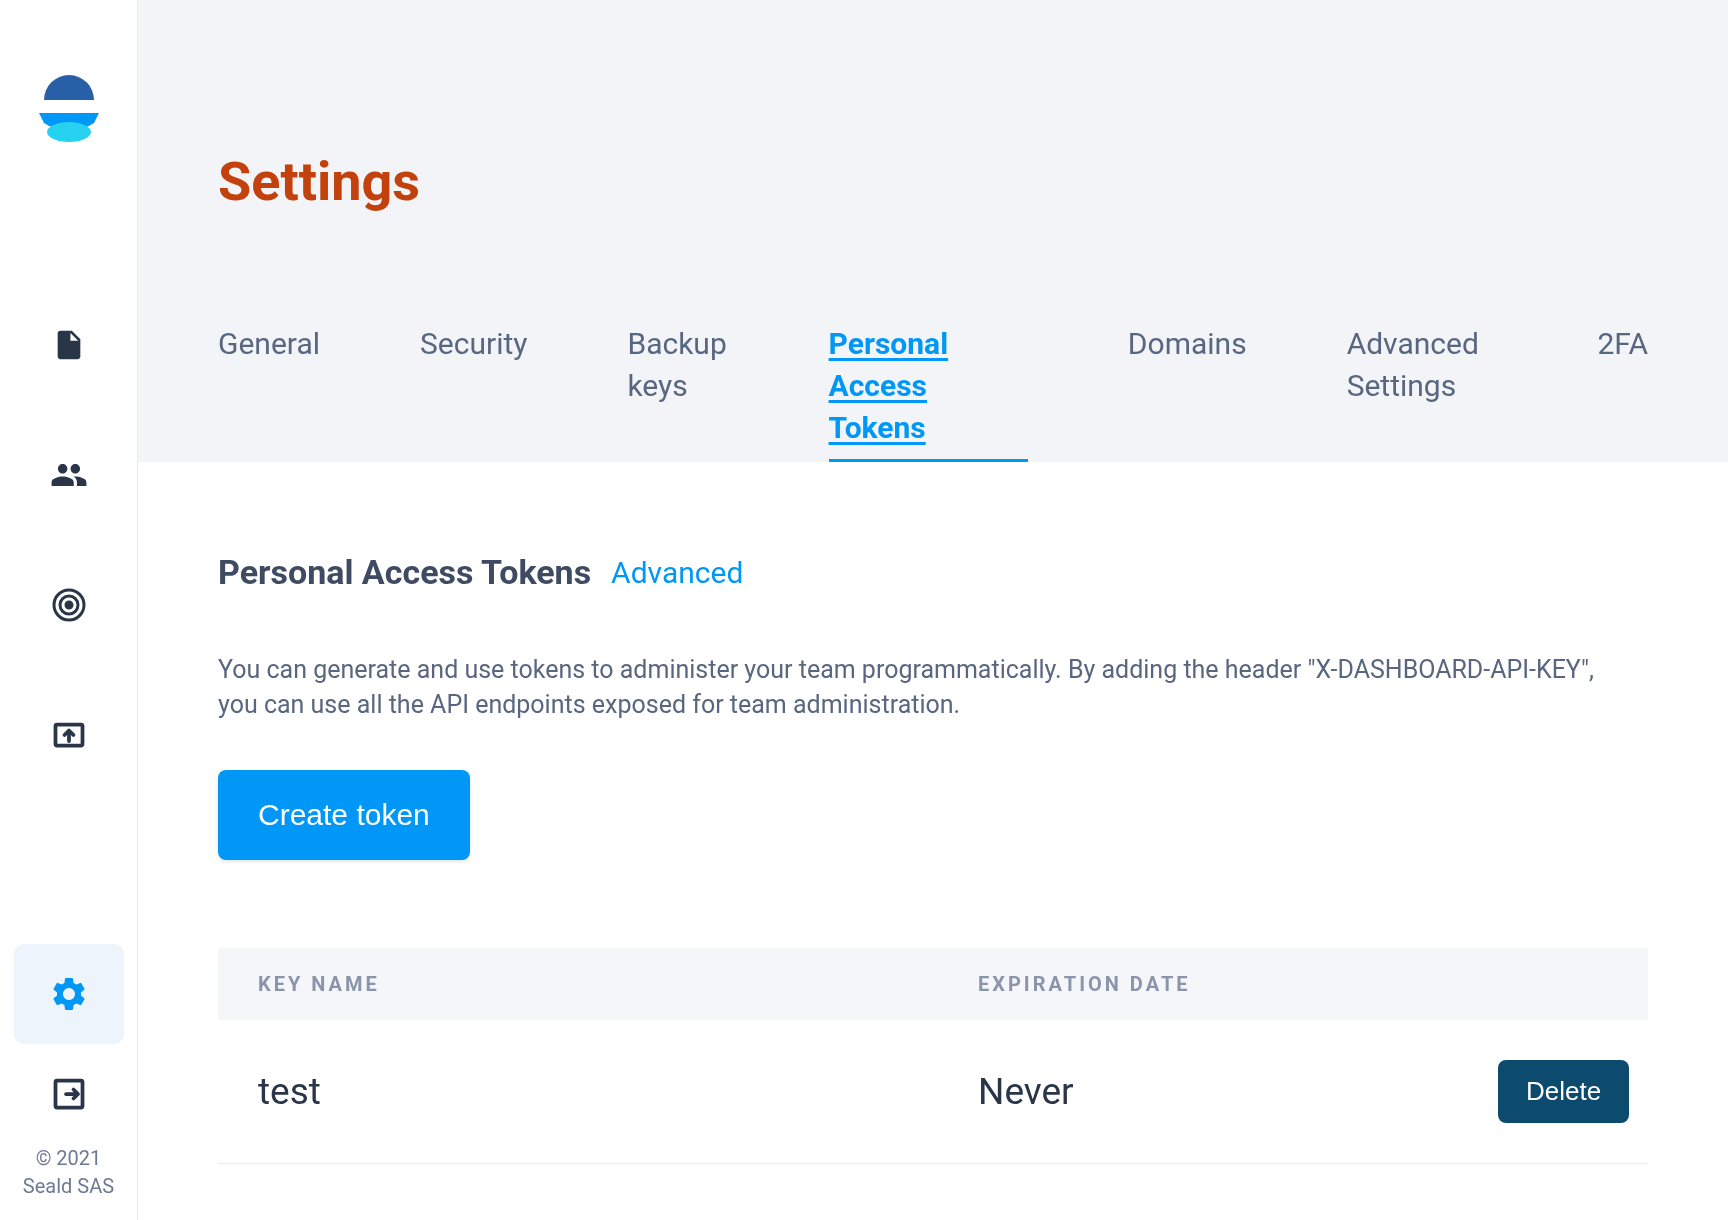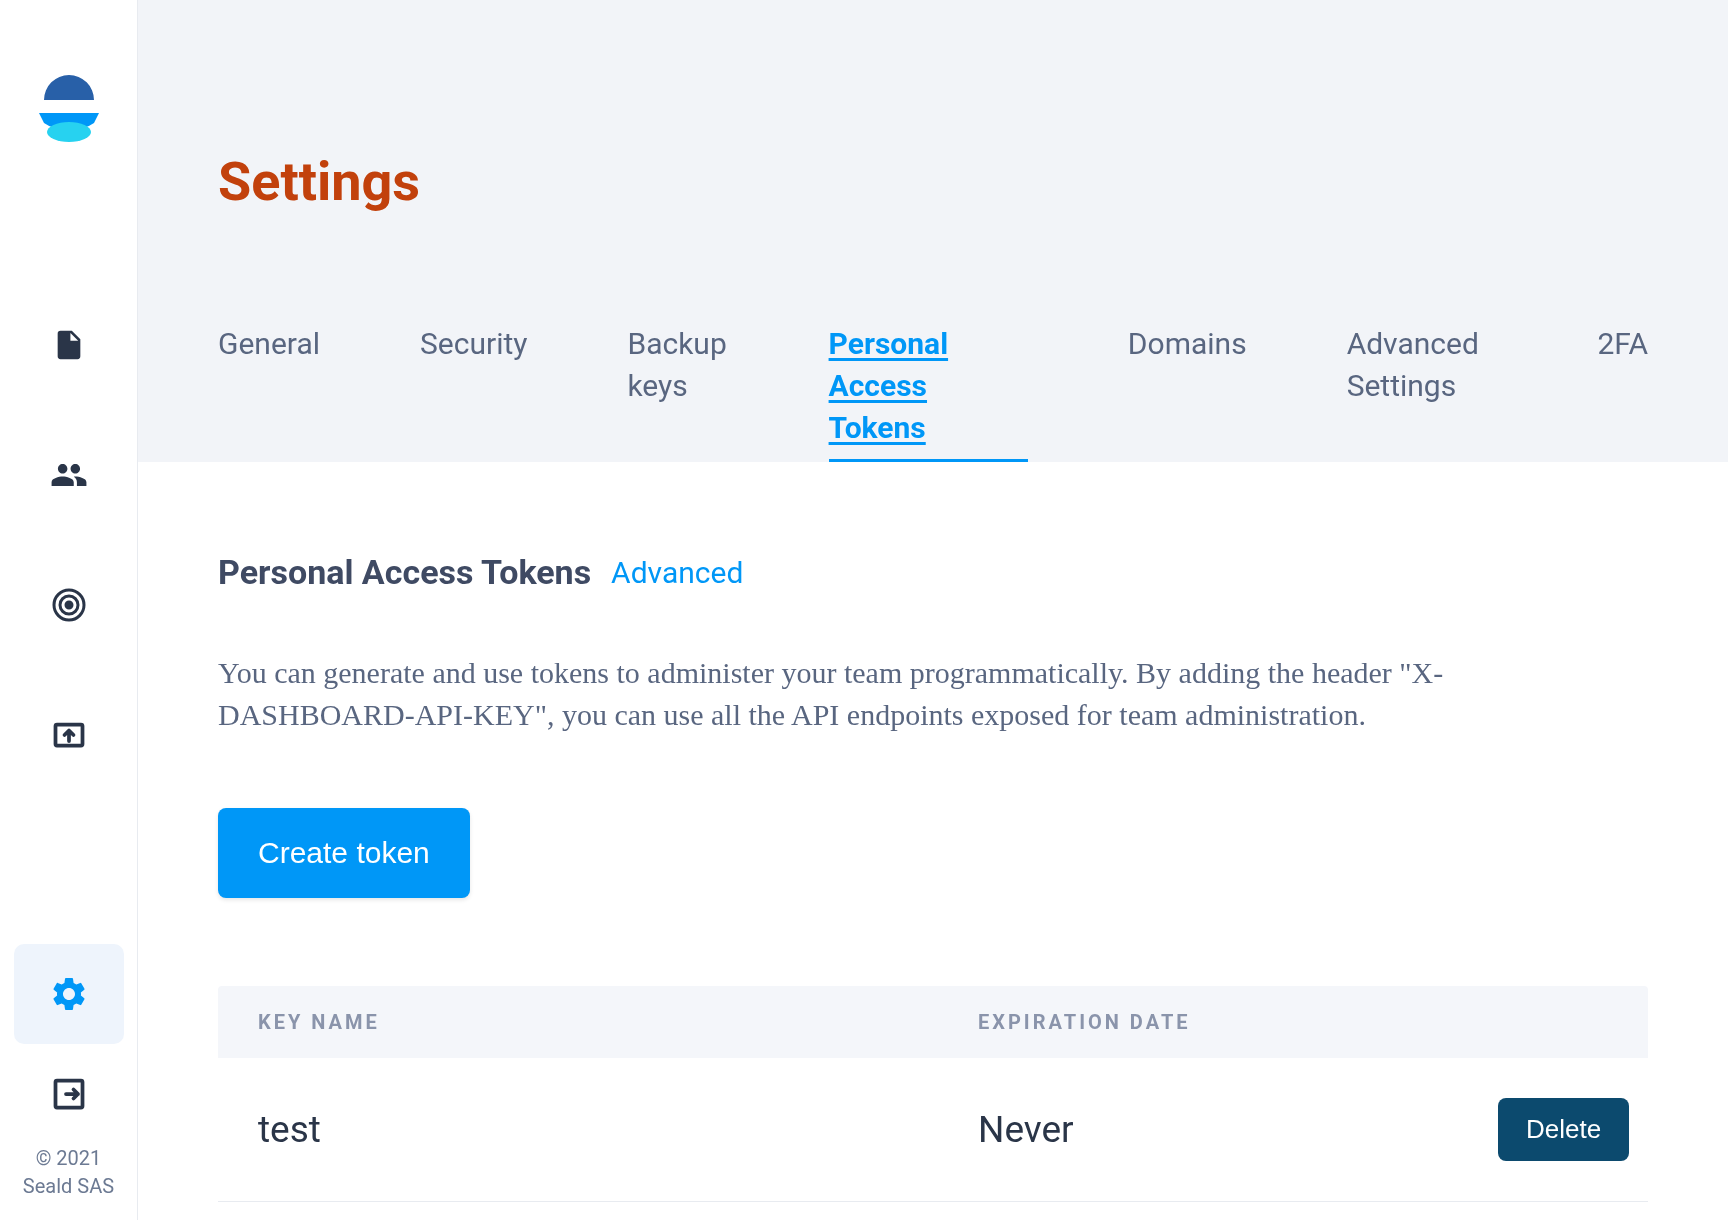--- a/index.html
+++ b/index.html
@@ -118,26 +118,25 @@
       font-size: 34px;
       font-weight: 700;
       color: #3f4a63;
     }
     .refresh-link {
       font-size: 30px;
       color: #0097f7;
       cursor: pointer;
     }
     .description {
-      font-size: 30px;
+      font-size: 25px;
       color: #596680;
       line-height: 1.4;
-      margin-bottom: 72px;
+      margin-bottom: 48px;
       max-width: 1400px;
-      font-family: Liberation Serif, serif;
     }
     .create-btn {
       background: #0097f7;
       color: #fff;
       border: none;
       border-radius: 8px;
       padding: 28px 40px;
       font-size: 30px;
       cursor: pointer;
       margin-bottom: 88px;

